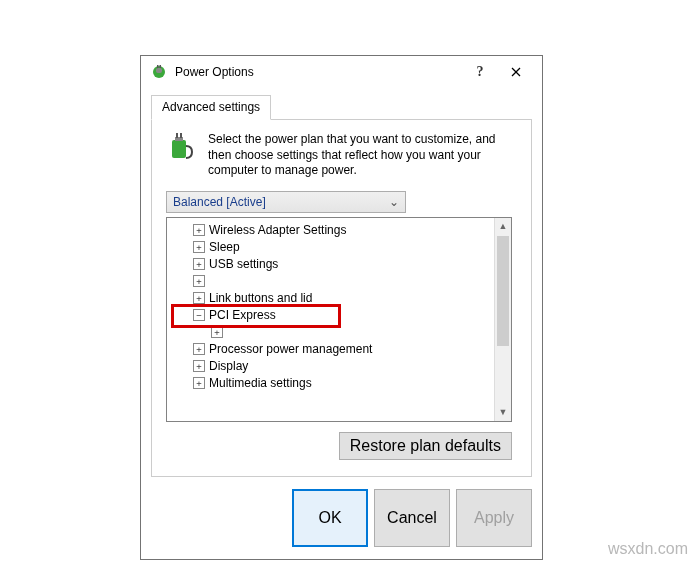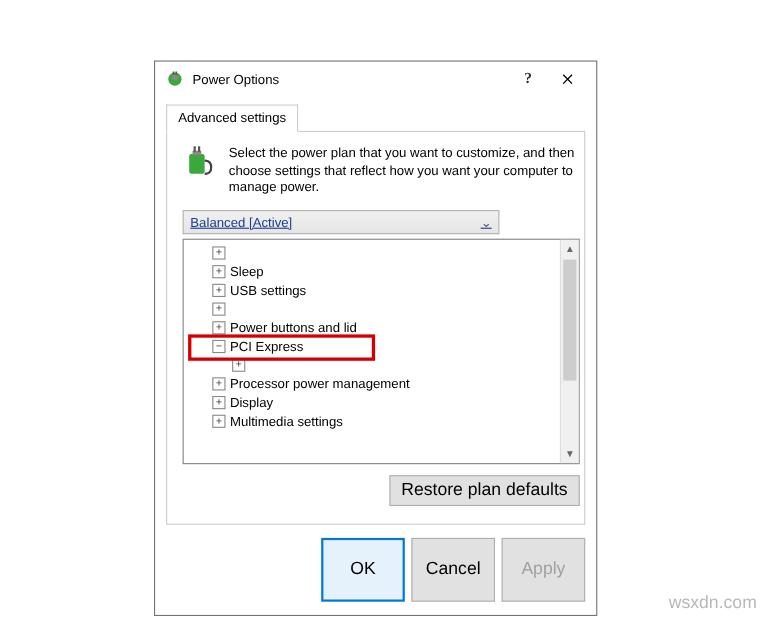--- a/index.html
+++ b/index.html
@@ -44,34 +44,33 @@
       border-bottom: 1px solid #fff;
       background: #fff;
       padding: 4px 10px 5px 10px;
       position: relative;
       top: 1px;
       font-size: 12px;
     }
     .tabcontent {
       border: 1px solid #ccc;
       border-top: none;
-      padding: 12px 4px 14px 14px;
+      padding: 12px 19px 14px 14px;
     }
     .descrow { display: flex; gap: 10px; margin-bottom: 12px; }
     .bigicon { width: 32px; height: 32px; flex: 0 0 32px; }
     .desctext { font-size: 12px; line-height: 1.3; color: #000; }
     .planselect {
-      width: 288px;
+      width: 240px;
       border: 1px solid #adadad;
       background: #e1e1e1;
       background: linear-gradient(#f0f0f0,#e5e5e5);
       padding: 2px 6px;
       display: flex; align-items: center; justify-content: space-between;
       color: #1a3e8c;
-      text-decoration: underline;
       font-size: 12px;
       height: 22px;
       margin-bottom: 4px;
     }
     .planselect .chev { color: #555; text-decoration: none; }
     .treewrap {
       border: 1px solid #828282;
       background: #fff;
       height: 205px;
       position: relative;
@@ -172,35 +171,36 @@
 
       <div class="planselect">
         <span>Balanced [Active]</span>
         <span class="chev">⌄</span>
       </div>
 
       <div class="treewrap">
         <div class="tree">
           <div class="node indent1">
             <span class="expander">+</span>
+            <span class="label">Wireless Adapter Settings</span>
           </div>
           <div class="node indent1">
             <span class="expander">+</span>
             <span class="label">Sleep</span>
           </div>
           <div class="node indent1">
             <span class="expander">+</span>
             <span class="label">USB settings</span>
           </div>
           <div class="node indent1">
             <span class="expander">+</span>
           </div>
           <div class="node indent1">
             <span class="expander">+</span>
-            <span class="label">Power buttons and lid</span>
+            <span class="label">Link buttons and lid</span>
           </div>
           <div class="node indent1">
             <span class="expander">−</span>
             <span class="label">PCI Express</span>
           </div>
           <div class="node indent2">
             <span class="expander">+</span>
           </div>
           <div class="node indent1">
             <span class="expander">+</span>

